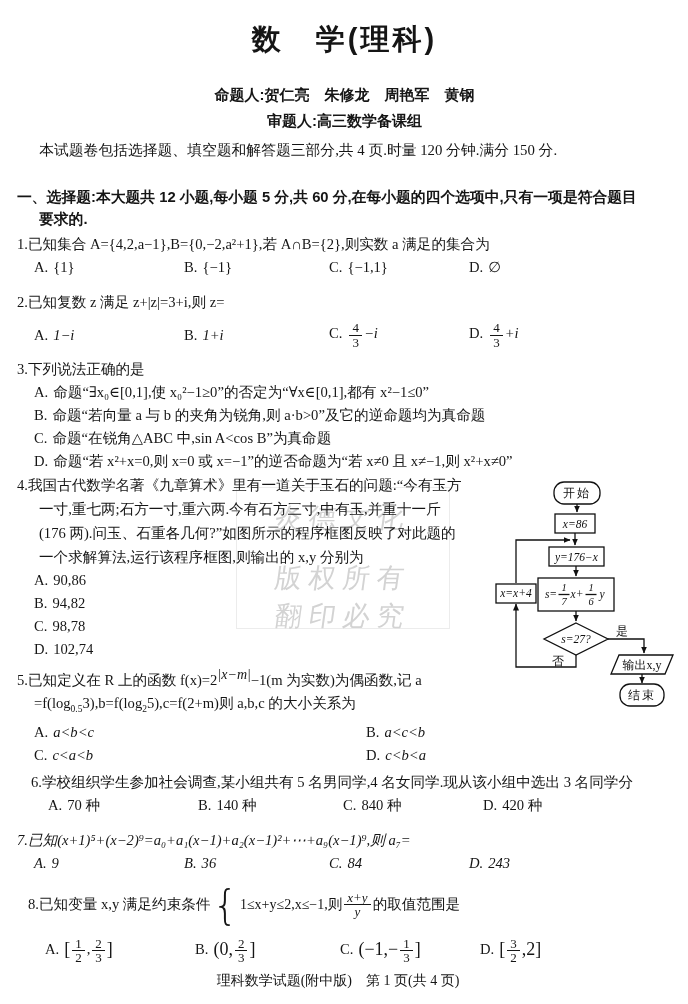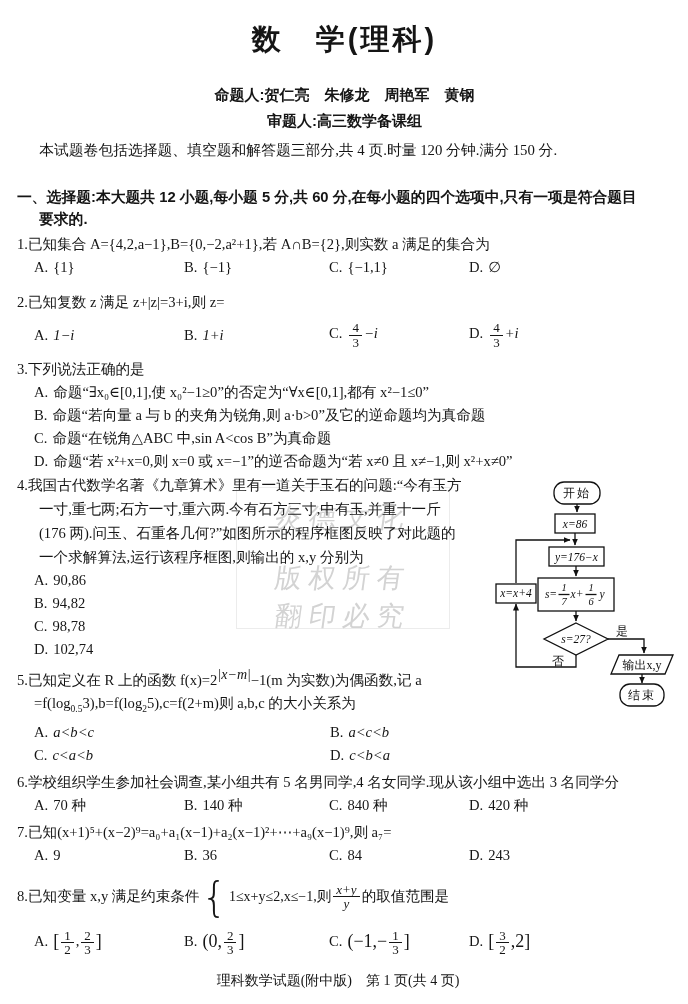--- a/index.html
+++ b/index.html
@@ -23,23 +23,23 @@
   .info { margin-top:10px; font-size:14.8px; text-indent:1.5em; }
 
   
   .sec-head { margin-top:26px; font-weight:bold; font-size:14.8px; line-height:22px;
               font-family:"Liberation Sans","DejaVu Sans",sans-serif; }
   .sec-head .cont { padding-left:22px; }
 
   
   .q { line-height:23px; }
   .q1 { margin-top:3px; } .q2 { margin-top:12px; } .q3 { margin-top:2px; }
-  .q5 { margin-top:2px; } .q6 { margin-top:4px; } .q7 { margin-top:4px; } .q8 { margin-top:6px; }
+  .q5 { margin-top:2px; } .q6 { margin-top:4px;margin-left:14px; } .q7 { margin-top:12px;font-style:italic; } .q8 { margin-top:6px;margin-left:11px; }
   .opt-row { display:grid; grid-template-columns:150px 145px 140px auto; padding-left:17px; }
-  .opt-row-2col { display:grid; grid-template-columns:296px auto; padding-left:17px; }
+  .opt-row-2col { display:grid; grid-template-columns:296px auto; padding-left:17px;gap:36px; }
   .frow { height:42px; align-items:center; }
   .opt-label { margin-right:5px; }
   .opt-line { display:block; padding-left:17px; }
   .cont-ind { padding-left:22px; }
   .l2-ind { padding-left:17px; }
 
   .q4-wrap { position:relative; }
   .q4-text { width:468px; line-height:24px; }
   .q4-opts { line-height:23px; }
 

